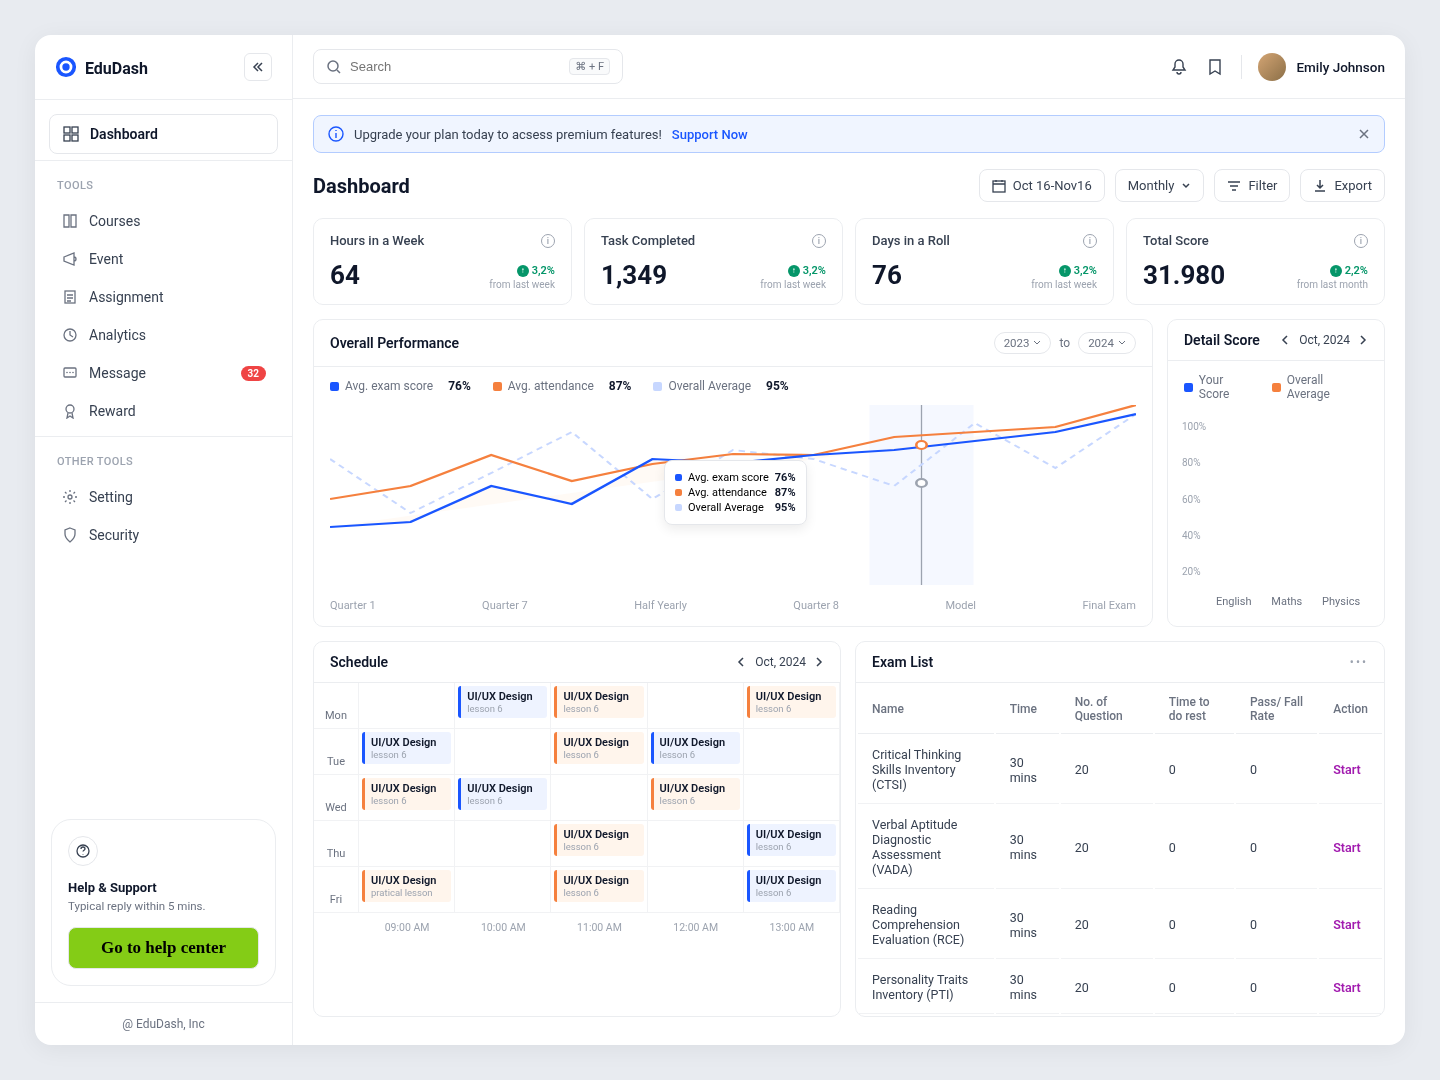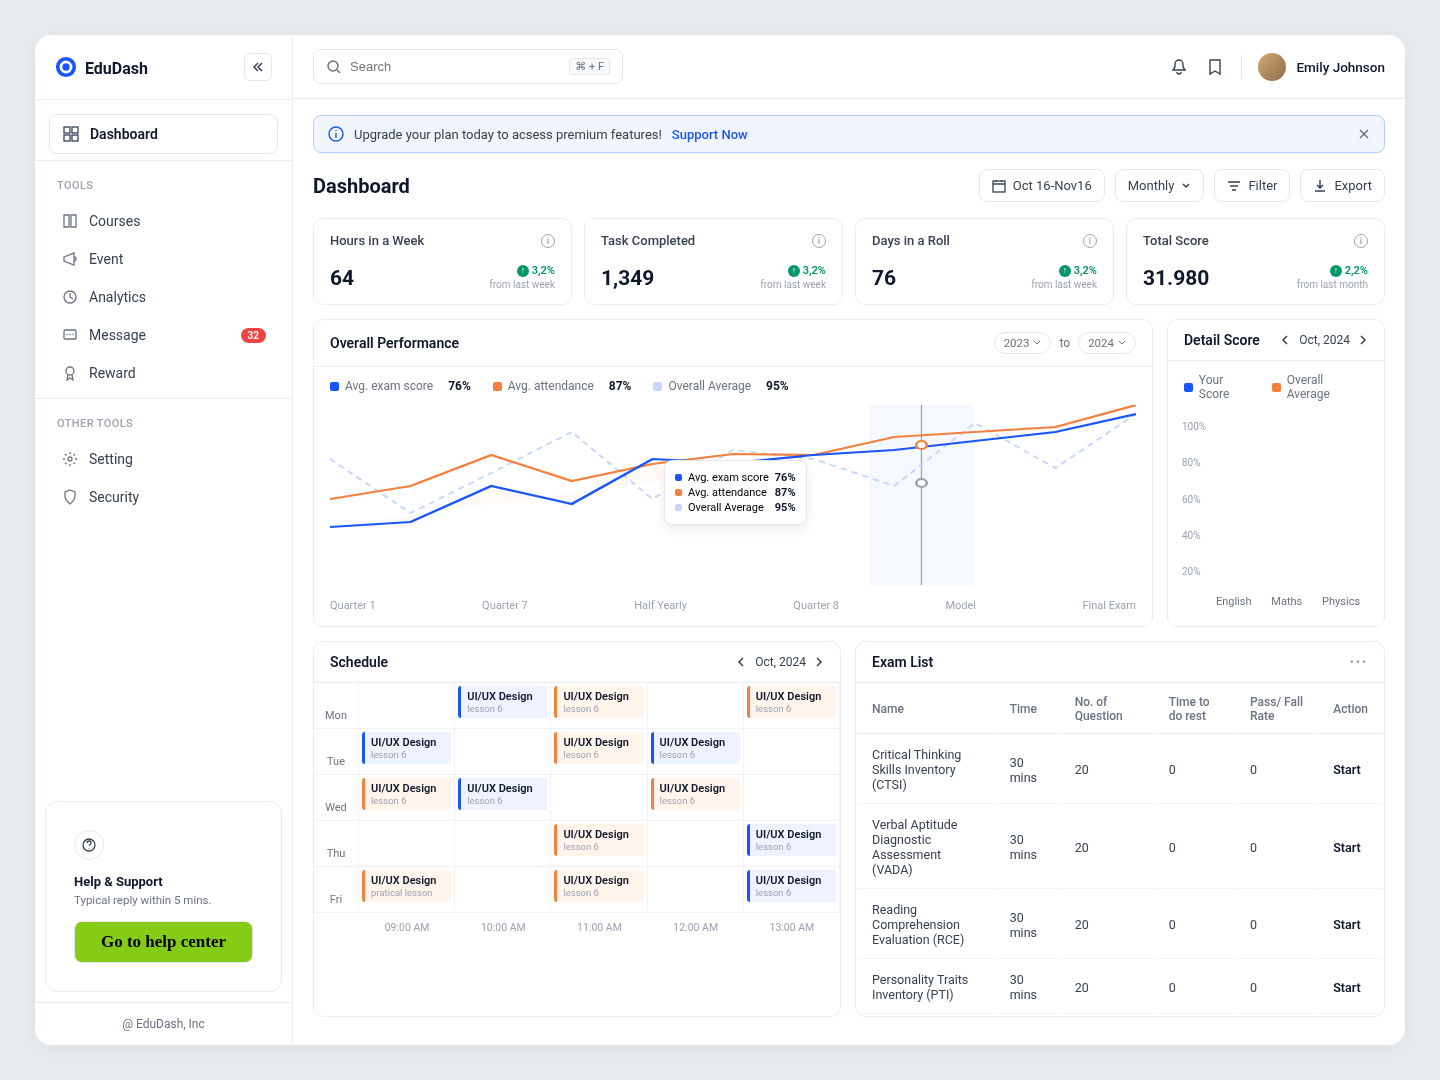--- a/index.html
+++ b/index.html
@@ -11,21 +11,21 @@
 .logo-ico{width:22px;height:22px;}
 .logo-txt{font-weight:700;font-size:16px;color:#0f172a;}
 .collapse-btn{margin-left:auto;width:28px;height:28px;border:1px solid #e5e7eb;border-radius:6px;display:flex;align-items:center;justify-content:center;cursor:pointer;background:#fff;}
 .sb-section{padding:14px 14px 6px;}
 .sb-title{font-size:11px;color:#9ca3af;letter-spacing:0.4px;padding:4px 8px 10px;font-weight:500;}
 .nav-item{display:flex;align-items:center;gap:10px;padding:10px 12px;border-radius:8px;font-size:14px;color:#374151;cursor:pointer;}
 .nav-item.active{border:1px solid #e5e7eb;font-weight:600;color:#0f172a;}
 .nav-item .ico{width:18px;height:18px;display:flex;align-items:center;justify-content:center;}
 .badge{margin-left:auto;background:#ef4444;color:#fff;font-size:10px;border-radius:10px;padding:2px 7px;font-weight:600;}
 .sb-footer{margin-top:auto;}
-.help-card{margin:10px;padding:28px;border:1px solid #ebedf0;border-radius:12px;}
+.help-card{margin:16px;padding:16px;border:1px solid #ebedf0;border-radius:20px;}
 .help-ico{width:30px;height:30px;border:1px solid #e5e7eb;border-radius:50%;display:flex;align-items:center;justify-content:center;margin-bottom:14px;}
 .help-ttl{font-size:13px;font-weight:700;color:#0f172a;margin-bottom:4px;}
 .help-sub{font-size:11.5px;color:#6b7280;margin-bottom:14px;}
 .help-btn{width:100%;padding:10px;border:1px solid #e5e7eb;border-radius:8px;background:#84cc16;font-size:17px;font-weight:600;cursor:pointer;font-family:Liberation Serif, serif;}
 .copyright{text-align:center;padding:14px;font-size:12px;color:#6b7280;border-top:1px solid #ebedf0;}
 .main{flex:1;display:flex;flex-direction:column;overflow:hidden;}
 .topbar{display:flex;align-items:center;padding:14px 20px;gap:16px;border-bottom:1px solid #ebedf0;}
 .search{display:flex;align-items:center;border:1px solid #e5e7eb;border-radius:8px;padding:8px 12px;flex:0 0 310px;gap:8px;}
 .search input{border:none;outline:none;flex:1;font-size:13px;color:#374151;}
 .kbd{font-size:11px;color:#6b7280;border:1px solid #e5e7eb;border-radius:4px;padding:1px 5px;background:#f9fafb;}
@@ -41,21 +41,21 @@
 .banner .close{margin-left:auto;cursor:pointer;color:#6b7280;}
 .page-head{display:flex;align-items:center;margin-bottom:16px;}
 .page-title{font-size:20px;font-weight:700;color:#0f172a;}
 .head-actions{margin-left:auto;display:flex;gap:10px;}
 .pill{display:flex;align-items:center;gap:7px;border:1px solid #e5e7eb;border-radius:8px;padding:8px 12px;font-size:13px;color:#374151;cursor:pointer;background:#fff;}
 .stats{display:grid;grid-template-columns:repeat(4,1fr);gap:12px;margin-bottom:14px;}
 .stat{border:1px solid #ebedf0;border-radius:10px;padding:14px 16px;}
 .stat-h{display:flex;align-items:center;justify-content:space-between;font-size:13px;color:#374151;margin-bottom:10px;font-weight:500;}
 .info-ico{width:14px;height:14px;border:1.3px solid #9ca3af;border-radius:50%;font-size:9px;display:flex;align-items:center;justify-content:center;color:#9ca3af;}
 .stat-b{display:flex;align-items:flex-end;justify-content:space-between;}
-.stat-val{font-size:21px;font-weight:700;color:#0f172a;text-align:center;}
+.stat-val{font-size:26px;font-weight:700;color:#0f172a;text-align:center;}
 .stat-meta{text-align:right;}
 .delta{display:inline-flex;align-items:center;gap:3px;color:#059669;font-size:11px;font-weight:600;}
 .delta-ico{width:12px;height:12px;background:#059669;border-radius:50%;display:flex;align-items:center;justify-content:center;color:#fff;font-size:8px;}
 .stat-sub{font-size:10px;color:#9ca3af;margin-top:2px;}
 .row{display:flex;gap:14px;margin-bottom:14px;}
 .card{border:1px solid #ebedf0;border-radius:10px;}
 .card-h{display:flex;align-items:center;padding:12px 16px;border-bottom:1px solid #ebedf0;}
 .card-ttl{font-size:14px;font-weight:600;color:#0f172a;}
 .card-act{margin-left:auto;display:flex;align-items:center;gap:8px;font-size:12px;color:#6b7280;}
 .mini-sel{border:1px solid #e5e7eb;border-radius:12px;padding:3px 9px;font-size:11.5px;display:flex;align-items:center;gap:4px;cursor:pointer;}
@@ -82,21 +82,21 @@
 .day-lbl{display:flex;align-items:flex-end;justify-content:center;padding-bottom:6px;color:#6b7280;}
 .evt{margin:3px;padding:4px 6px;border-left:3px solid;border-radius:3px;}
 .evt-t{font-size:11px;font-weight:600;color:#0f172a;}
 .evt-s{font-size:9.5px;color:#9ca3af;}
 .evt.blue{background:#eef3ff;border-color:#1a56ff;}
 .evt.orange{background:#fff5ec;border-color:#f5803e;}
 .time-axis{display:grid;grid-template-columns:45px repeat(5,1fr);font-size:10.5px;color:#9ca3af;text-align:center;padding:8px 0;}
 .exam-tbl{width:100%;font-size:12.5px;}
 .exam-tbl th{text-align:left;padding:10px 14px;font-weight:500;color:#6b7280;font-size:12px;border-bottom:1px solid #ebedf0;}
 .exam-tbl td{padding:11px 14px;color:#374151;border-bottom:1px solid #f1f2f4;}
-.start-lnk{color:#0f172a;font-weight:600;cursor:pointer;}
+.start-lnk{color:#a21caf;font-weight:600;cursor:pointer;}
 .dots{letter-spacing:2px;color:#9ca3af;cursor:pointer;}
 svg{display:block;}
 </style>
 </head>
 <body>
 
 <div class="app">
   <aside class="sidebar">
     <div class="sb-head">
       <div class="logo">
@@ -135,20 +135,29 @@
           </span>
           <span>Courses</span>
         </div>
       <div class="nav-item">
           <span class="ico">
             <svg width="16" height="16" viewBox="0 0 16 16">
               <path d="M2 6l10-4v12L2 10z M12 6a2 2 0 010 4" stroke="#6b7280" fill="none" stroke-width="1.3"></path>
             </svg>
           </span>
           <span>Event</span>
+        </div>
+      <div class="nav-item">
+          <span class="ico">
+            <svg width="16" height="16" viewBox="0 0 16 16">
+              <rect x="3" y="2" width="10" height="12" stroke="#6b7280" fill="none" stroke-width="1.3"></rect>
+              <path d="M5 6h6M5 9h6M5 12h4" stroke="#6b7280" stroke-width="1.3"></path>
+            </svg>
+          </span>
+          <span>Assignment</span>
         </div>
       <div class="nav-item">
           <span class="ico">
             <svg width="16" height="16" viewBox="0 0 16 16">
               <circle cx="8" cy="8" r="6" stroke="#6b7280" fill="none" stroke-width="1.3"></circle>
               <path d="M8 4v4l3 2" stroke="#6b7280" fill="none" stroke-width="1.3"></path>
             </svg>
           </span>
           <span>Analytics</span>
         </div>

